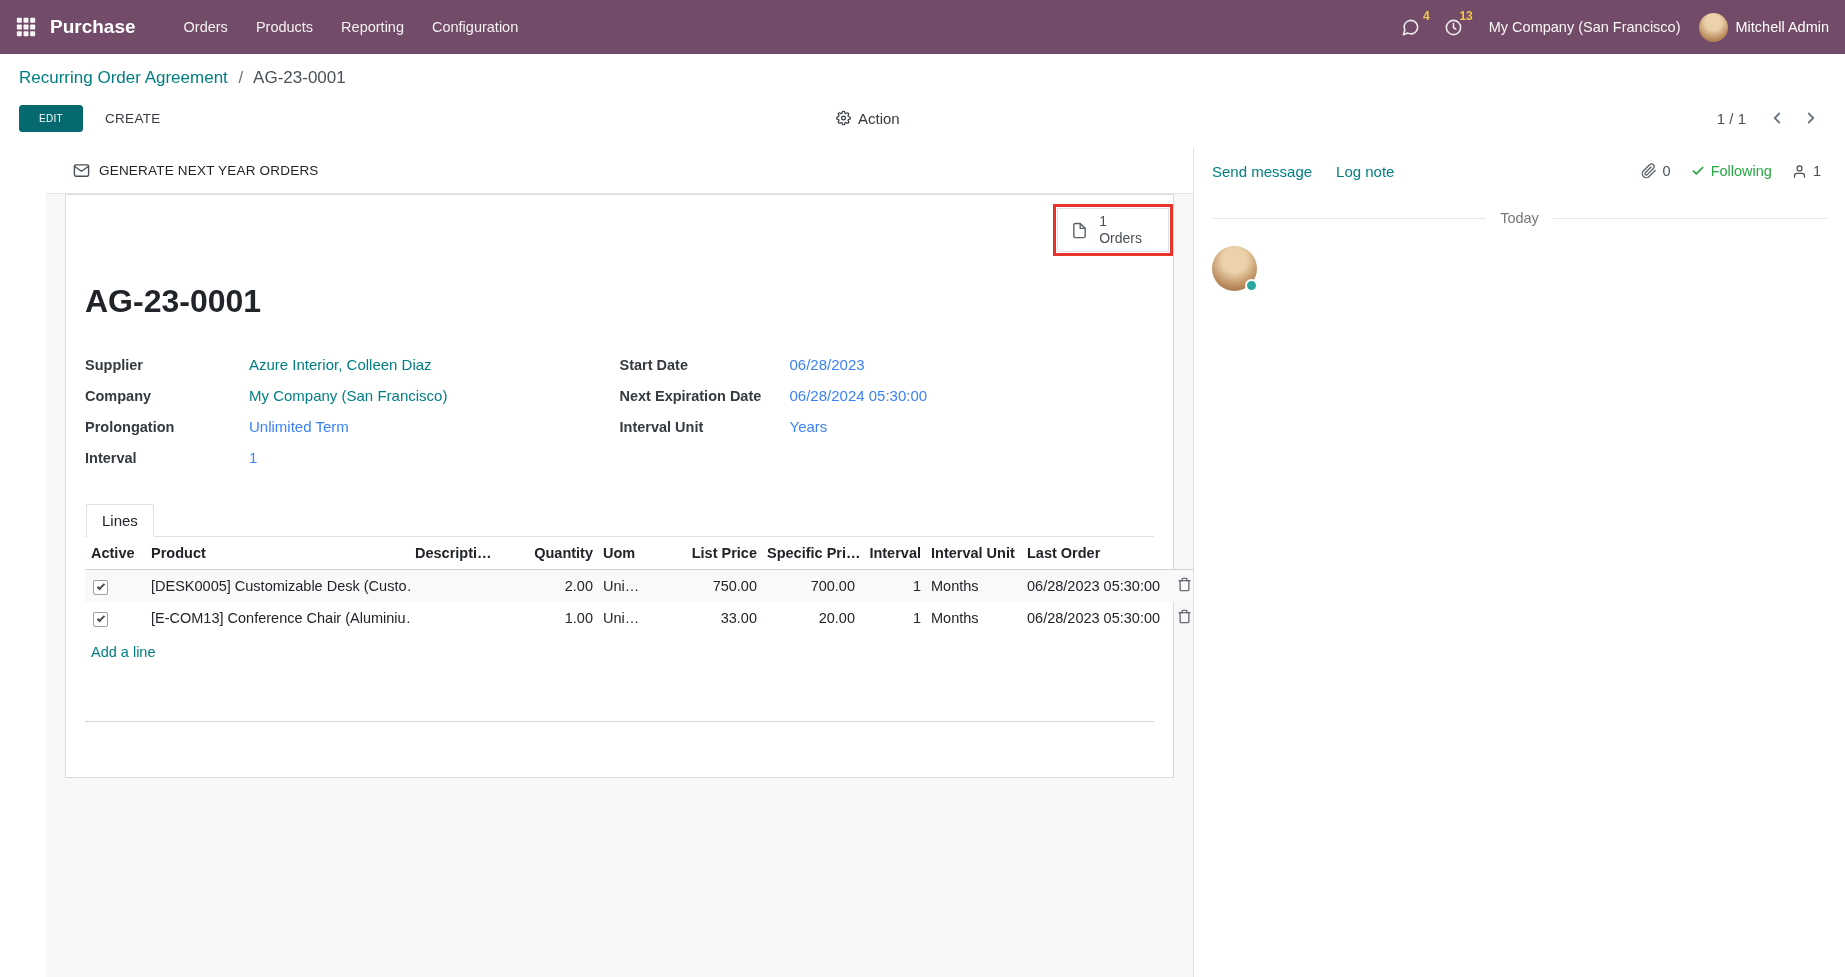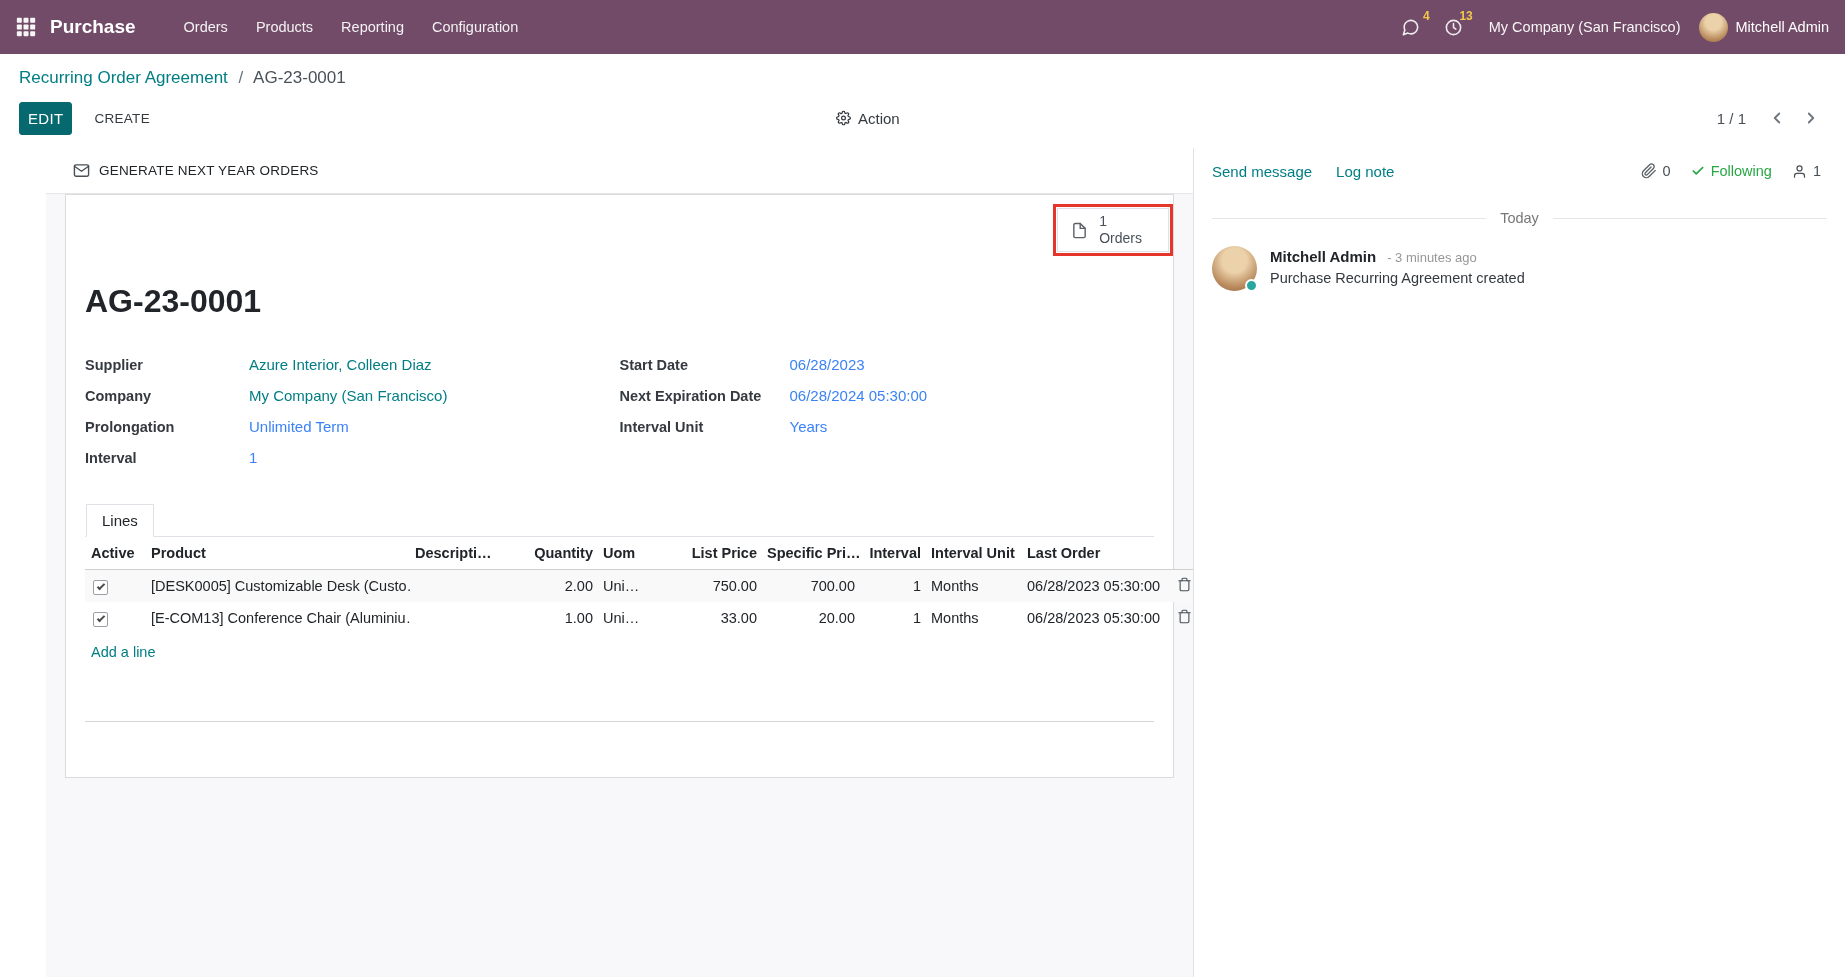--- a/index.html
+++ b/index.html
@@ -41,21 +41,21 @@
 
   
   .control-panel { background: #fff; padding: 12px 19px 10px 19px; }
   .breadcrumb { font-size: 17px; line-height: 24px; }
   .bc-parent { color: #017e84; }
   .bc-sep { color: #6c757d; padding: 0 6px; }
   .bc-current { color: #495057; }
   .cp-bottom { margin-top: 8px; height: 40px; display: flex; align-items: center; position: relative; }
   .btn-primary {
     background: #05696f; color: #fff; border: 1px solid #05696f;
-    border-radius: 3px; padding: 7px 8px; font-size: 15px; letter-spacing: .3px; text-align: center;
+    border-radius: 3px; padding: 7px 19px; font-size: 10px; letter-spacing: .3px; text-align: center;
   }
   .btn-flat { color: #343a40; padding: 7px 14px; margin-left: 8px; font-size: 13.5px; letter-spacing: .3px; }
   .action-menu {
     position: absolute; left: 817px; top: 50%; transform: translateY(-50%);
     display: flex; align-items: center; gap: 7px; color: #343a40; font-size: 15px; cursor: pointer;
   }
   .pager { margin-left: auto; display: flex; align-items: center; gap: 4px; }
   .pager-value { font-size: 15px; color: #495057; margin-right: 12px; }
   .pager-btn { padding: 4px 6px; color: #6c757d; }
 
@@ -417,22 +417,15 @@
     <div class="date-divider">
       <span class="line"></span>
       <span class="date">Today</span>
       <span class="line"></span>
     </div>
 
     <div class="message">
       <span class="msg-avatar">
         <span class="presence"></span>
       </span>
-      <div class="msg-content">
-        <div class="msg-header">
-          <span class="msg-author">Mitchell Admin</span>
-          <span class="msg-time">- 3 minutes ago</span>
-        </div>
-        <div class="msg-body">Purchase Recurring Agreement created</div>
-      </div>
     </div>
   </div>
 </div>
 
 </body></html>

